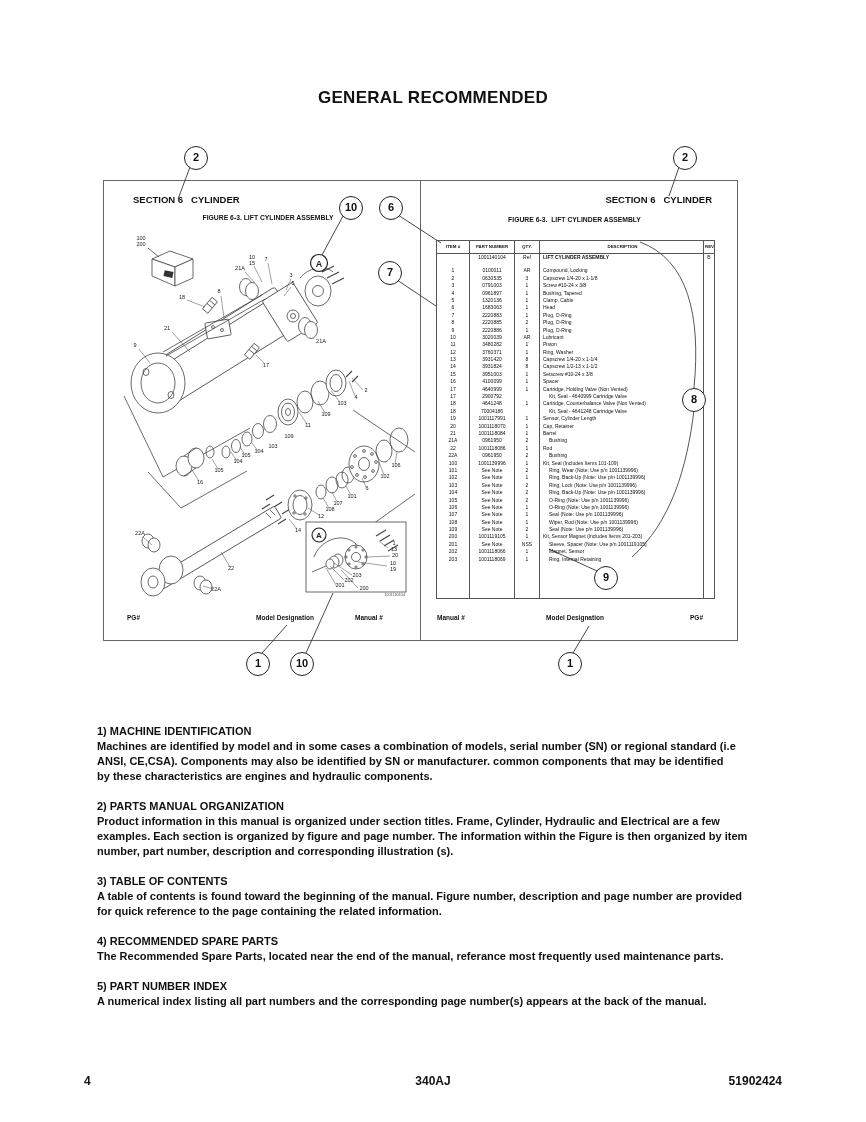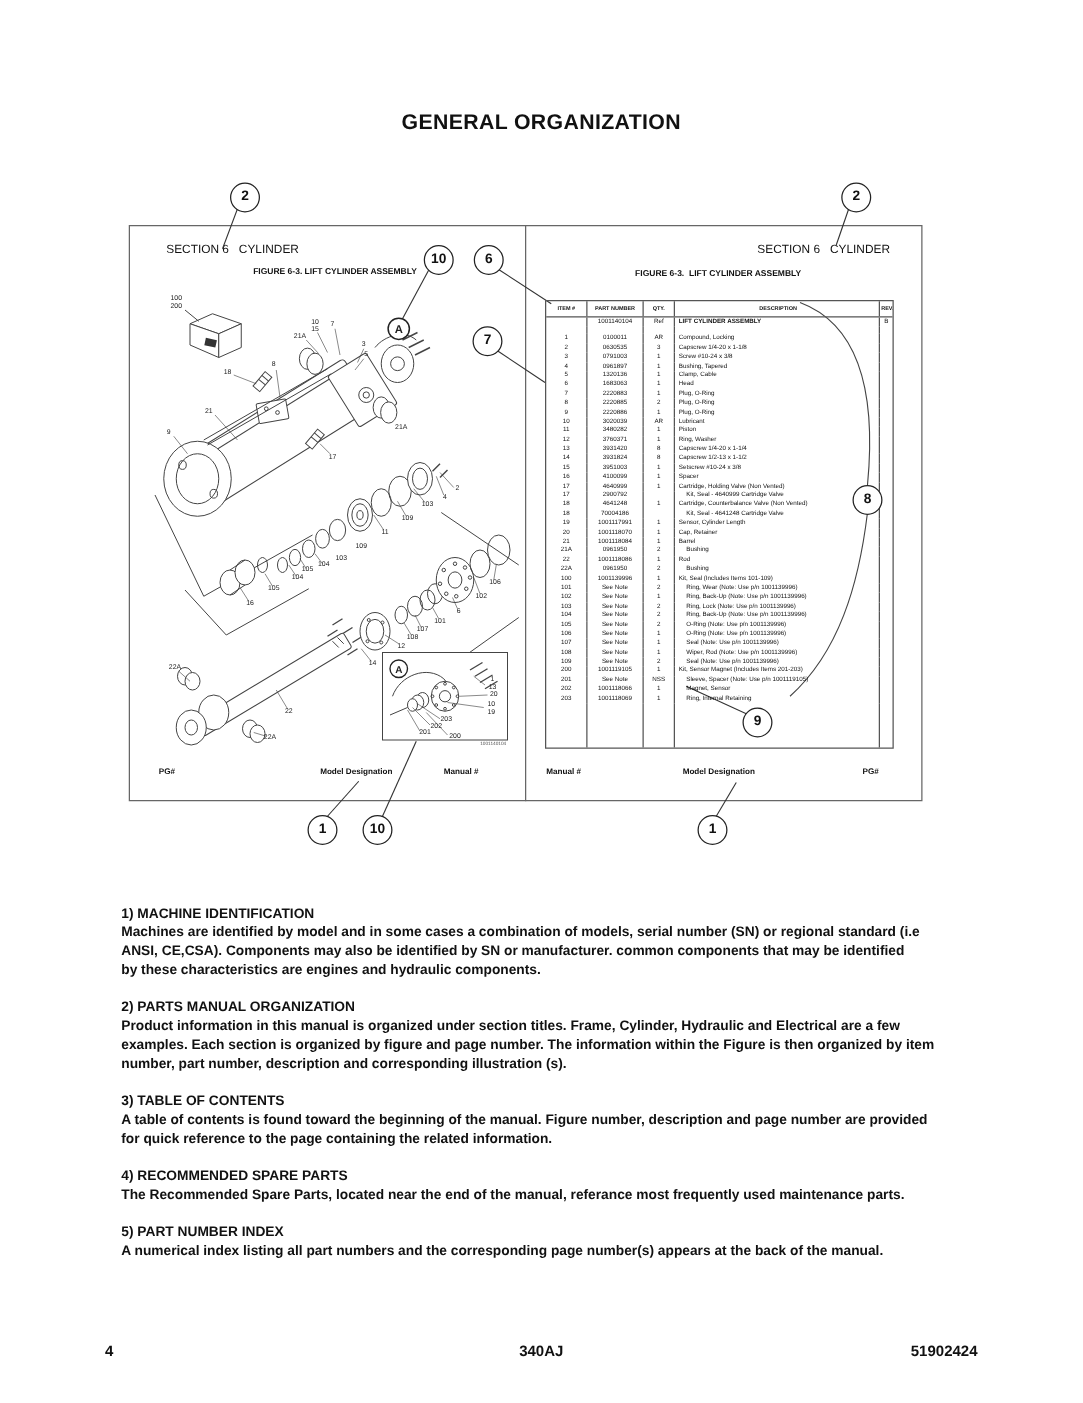--- a/index.html
+++ b/index.html
@@ -4,21 +4,21 @@
 <style>
   html,body{margin:0;padding:0;}
   body{width:866px;height:1122px;background:#fff;overflow:hidden;position:relative;
        font-family:"Liberation Sans",sans-serif;color:#111;}
   .abs{position:absolute;}
   #page-title{top:88px;left:0;width:866px;text-align:center;font-size:17px;font-weight:bold;
               letter-spacing:.3px;}
   .pagebox{border:1px solid #666;background:#fff;}
   #left-page{left:103px;top:180px;width:316px;height:459px;}
   #right-page{left:420px;top:180px;width:316px;height:459px;}
-  .sect-hdr{font-size:9.5px;font-weight:normal;white-space:pre;}
+  .sect-hdr{font-size:9.5px;font-weight:bold;white-space:pre;}
   #lp-hdr{left:133px;top:194px;}
   #rp-hdr{left:520px;top:194px;width:192px;text-align:right;}
   .fig-title{font-size:6.8px;font-weight:bold;text-align:center;white-space:pre;}
   #lp-title{left:160px;top:214px;width:216px;}
   #rp-title{left:436px;top:216px;width:277px;}
   .pg-foot{font-size:6.5px;font-weight:bold;top:614px;}
   #figure-svg{left:0;top:0;z-index:3;pointer-events:none;}
   .callout{position:absolute;width:22px;height:22px;border:1.4px solid #222;border-radius:50%;
            background:#fff;font-size:11px;font-weight:bold;line-height:20px;text-align:center;z-index:5;}
   
@@ -50,21 +50,21 @@
   #foot-center{left:0;width:866px;text-align:center;}
   #foot-right{left:0;width:782px;text-align:right;}
   svg text{font-family:"Liberation Sans",sans-serif;}
   .plabel{font-size:5.5px;fill:#222;}
   .tiny{font-size:3.8px;fill:#555;}
   .amark{font-size:9px;font-weight:bold;fill:#222;}
 </style>
 </head>
 <body>
 
-<div class="abs" id="page-title">GENERAL ORGANIZATION</div>
+<div class="abs" id="page-title">GENERAL RECOMMENDED</div>
 
 <div class="abs pagebox" id="left-page"></div>
 <div class="abs pagebox" id="right-page"></div>
 
 <svg class="abs" id="figure-svg" width="866" height="700" viewBox="0 0 866 700">
   <g stroke="#444" stroke-width="0.8" fill="none">
 
     <polyline points="124,396 163,477 250,428"></polyline>
     <polyline points="148,472 181,508 247,471"></polyline>
     <line x1="353" y1="410" x2="415" y2="452"></line>

